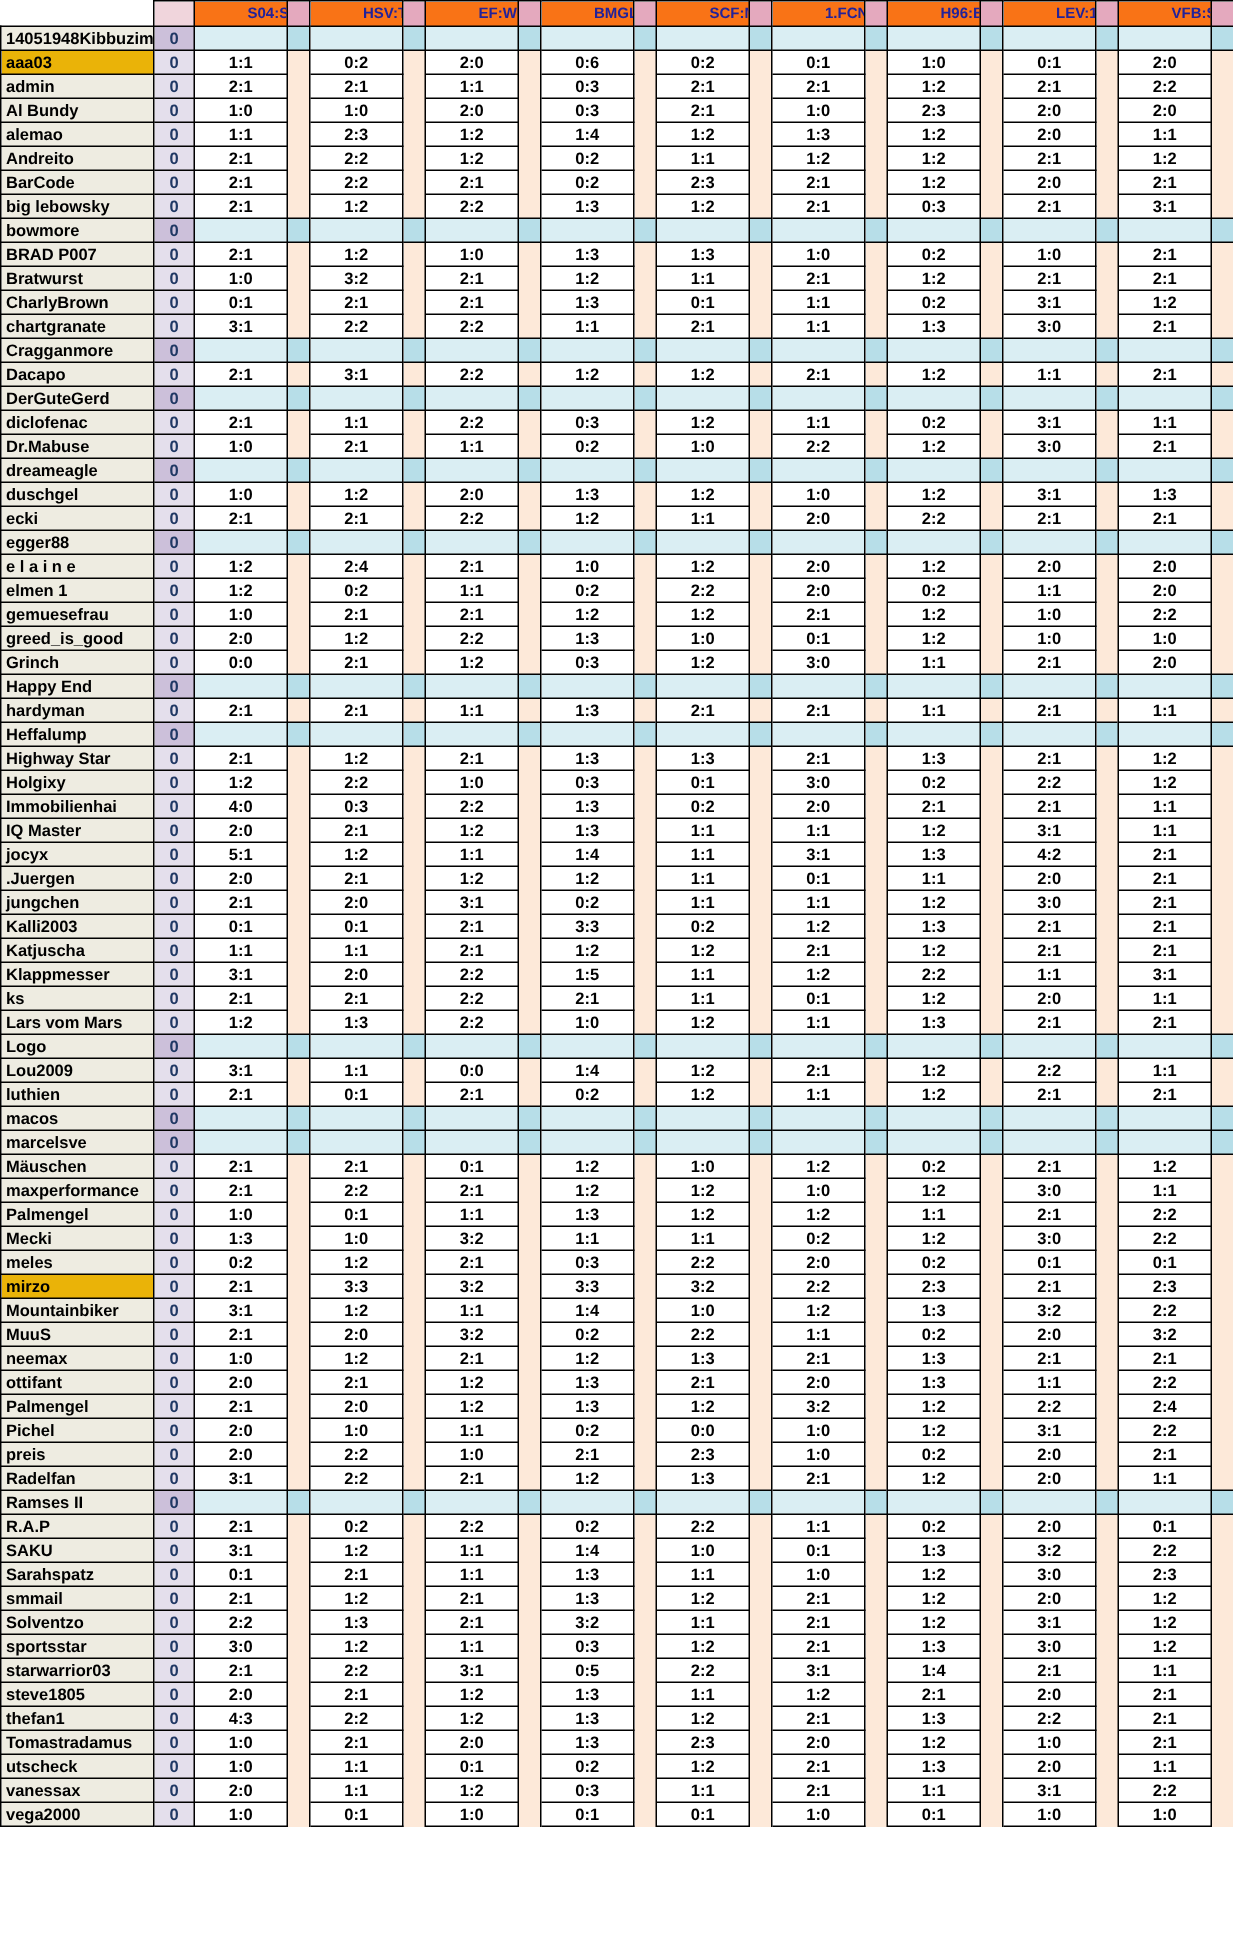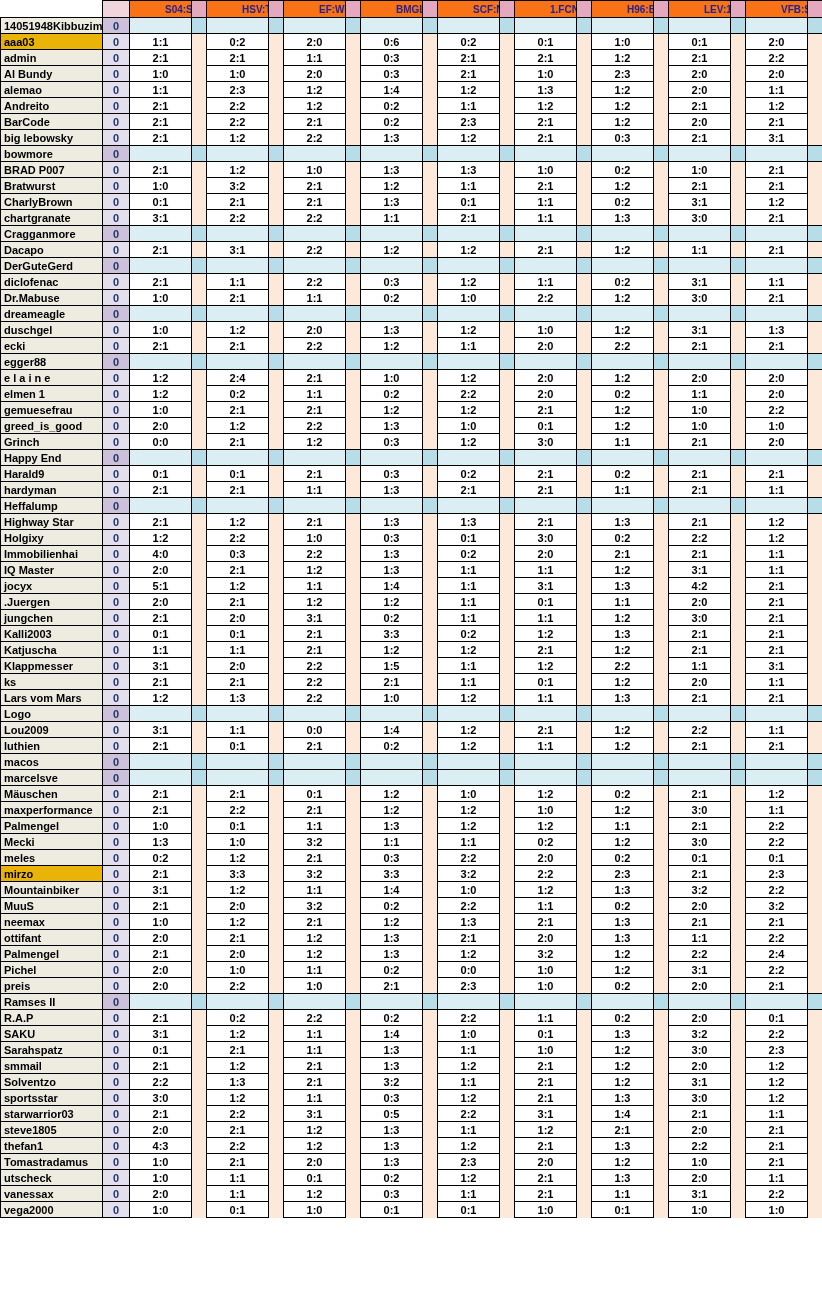--- a/index.html
+++ b/index.html
@@ -683,42 +683,20 @@
           <td class="bscore"></td>
           <td class="bw"></td>
           <td class="bscore"></td>
           <td class="bw"></td>
           <td class="bscore"></td>
           <td class="bw"></td>
           <td class="bscore"></td>
           <td class="bw"></td>
         </tr>
         <tr>
-          <td class="name">Harald9</td>
-          <td class="ges">0</td>
-          <td class="score">0:1</td>
-          <td class="w bt"></td>
-          <td class="score">0:1</td>
-          <td class="w bt"></td>
-          <td class="score">2:1</td>
-          <td class="w bt"></td>
-          <td class="score">0:3</td>
-          <td class="w bt"></td>
-          <td class="score">0:2</td>
-          <td class="w bt"></td>
-          <td class="score">2:1</td>
-          <td class="w bt"></td>
-          <td class="score">0:2</td>
-          <td class="w bt"></td>
-          <td class="score">2:1</td>
-          <td class="w bt"></td>
-          <td class="score">2:1</td>
-          <td class="w bt"></td>
-        </tr>
-        <tr>
           <td class="name">hardyman</td>
           <td class="ges">0</td>
           <td class="score">2:1</td>
           <td class="w"></td>
           <td class="score">2:1</td>
           <td class="w"></td>
           <td class="score">1:1</td>
           <td class="w"></td>
           <td class="score">1:3</td>
           <td class="w"></td>
@@ -1406,20 +1384,42 @@
           <td class="w"></td>
           <td class="score">2:3</td>
           <td class="w"></td>
           <td class="score">1:0</td>
           <td class="w"></td>
           <td class="score">0:2</td>
           <td class="w"></td>
           <td class="score">2:0</td>
           <td class="w"></td>
           <td class="score">2:1</td>
+          <td class="w"></td>
+        </tr>
+        <tr>
+          <td class="name">Radelfan</td>
+          <td class="ges">0</td>
+          <td class="score">3:1</td>
+          <td class="w"></td>
+          <td class="score">2:2</td>
+          <td class="w"></td>
+          <td class="score">2:1</td>
+          <td class="w"></td>
+          <td class="score">1:2</td>
+          <td class="w"></td>
+          <td class="score">1:3</td>
+          <td class="w"></td>
+          <td class="score">2:1</td>
+          <td class="w"></td>
+          <td class="score">1:2</td>
+          <td class="w"></td>
+          <td class="score">2:0</td>
+          <td class="w"></td>
+          <td class="score">1:1</td>
           <td class="w"></td>
         </tr>
         <tr>
           <td class="name">Ramses II</td>
           <td class="ges gesempty">0</td>
           <td class="bscore"></td>
           <td class="bw"></td>
           <td class="bscore"></td>
           <td class="bw"></td>
           <td class="bscore"></td>

